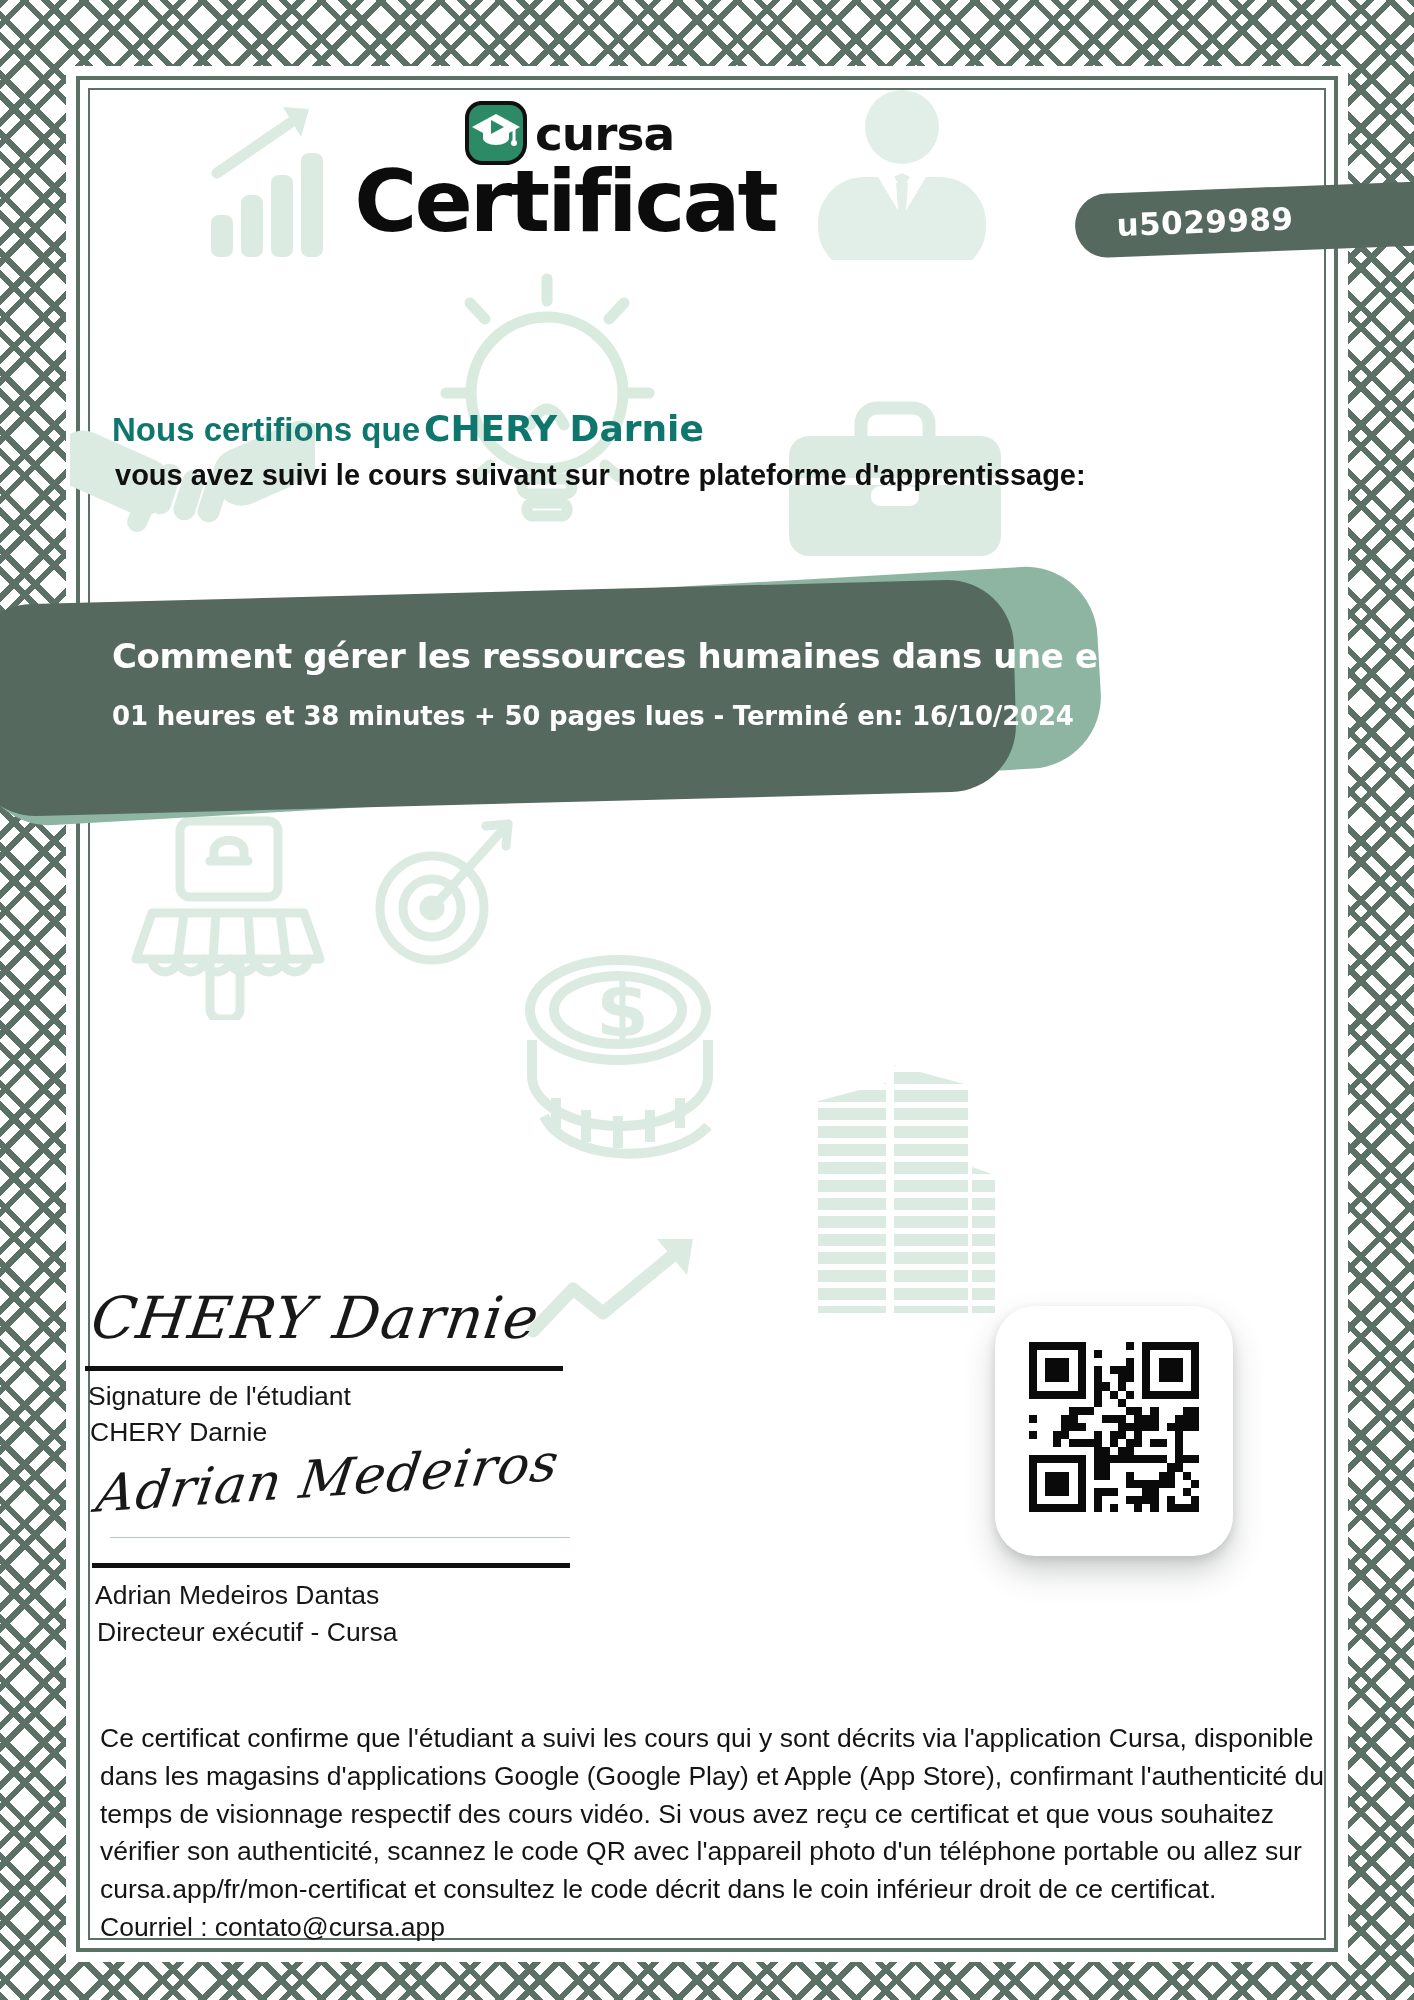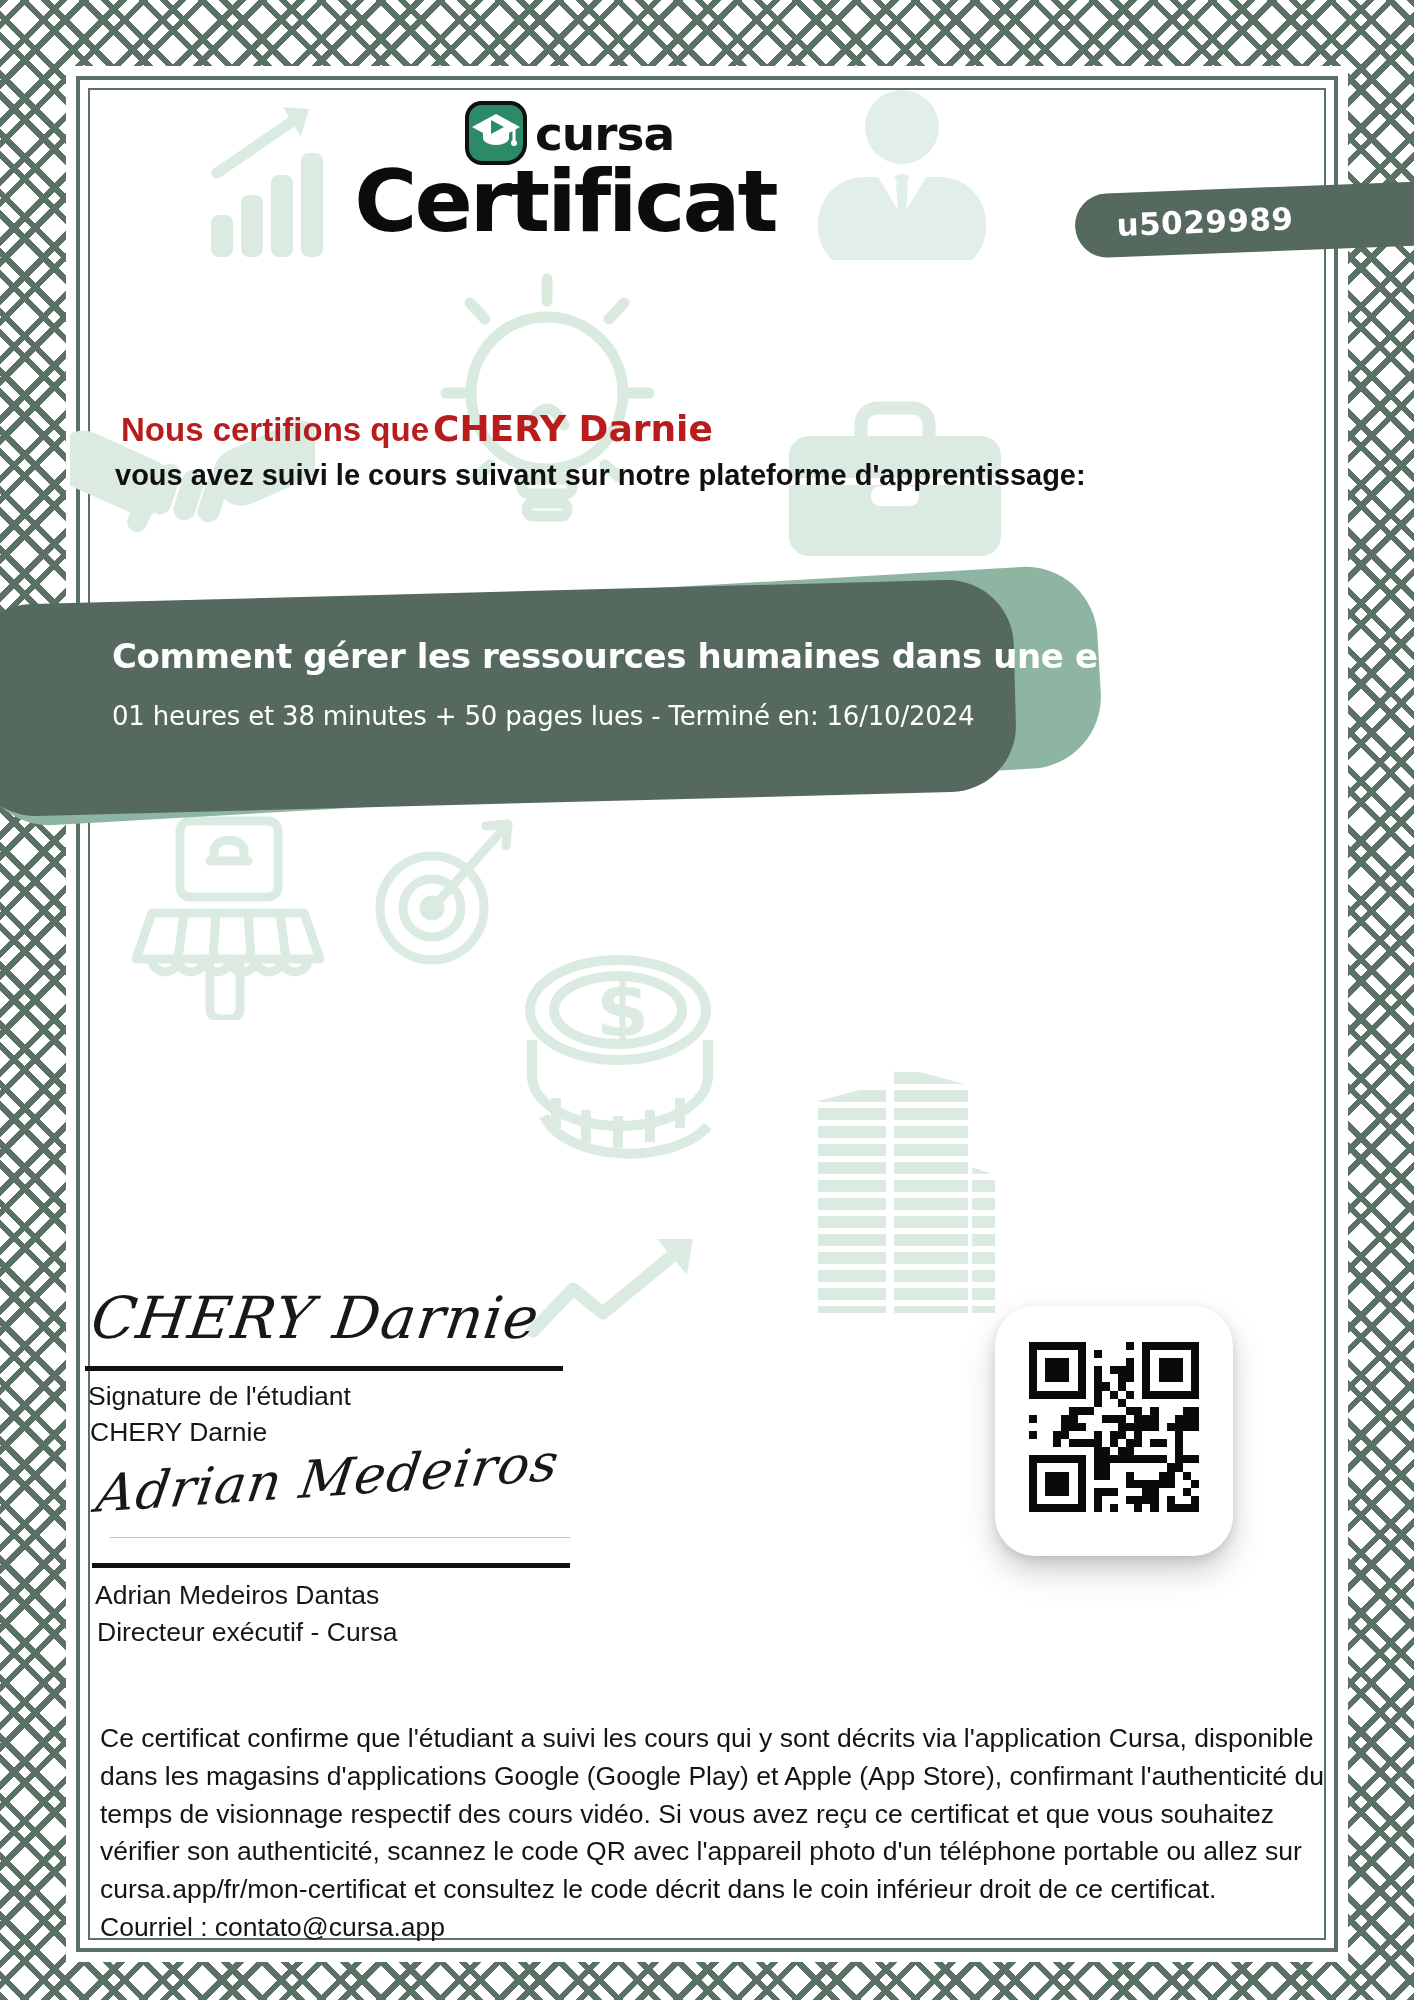--- a/index.html
+++ b/index.html
@@ -43,40 +43,40 @@
   }
   .code-badge{
     position:absolute;left:1075px;top:188px;width:348px;height:64px;
     background:var(--slate-dark);border-radius:34px 0 0 34px;
     transform:rotate(-2.2deg);transform-origin:50% 50%;
     display:flex;align-items:center;justify-content:center;padding-right:88px;
   }
   .code-badge span{color:#fff;font-size:31px;font-weight:600;letter-spacing:.5px;font-family:"DejaVu Sans",sans-serif;}
 
   
-  .intro-line1{position:absolute;left:121px;top:408px;font-size:33px;font-weight:700;color:#b91c1c;white-space:nowrap;}
+  .intro-line1{position:absolute;left:112px;top:408px;font-size:33px;font-weight:700;color:#0f766e;white-space:nowrap;}
   .intro-line1 .student{font-size:36px;font-weight:800;font-family:"DejaVu Sans",sans-serif;margin-left:4px;}
   .intro-line2{position:absolute;left:115px;top:459px;font-size:29px;font-weight:700;color:#101010;white-space:nowrap;text-align:right;}
 
   
   .course-band{
     position:absolute;left:-25px;top:595px;width:1125px;height:202px;
     background:var(--sage);border-radius:72px;transform:rotate(-3.3deg);
   }
   .course-box{
     position:absolute;left:-32px;top:592px;width:1047px;height:212px;
     background:var(--slate-dark);border-radius:66px;transform:rotate(-1.5deg);
   }
   .course-title{
     position:absolute;left:112px;top:636px;width:912px;
     color:#fff;font-family:"DejaVu Sans",sans-serif;font-weight:700;font-size:34px;letter-spacing:-.4px;white-space:nowrap;
   }
   .course-details{
     position:absolute;left:112px;top:701px;
-    color:#fff;font-family:"DejaVu Sans",sans-serif;font-weight:400;font-size:26px;letter-spacing:-.2px;white-space:nowrap;
+    color:#fff;font-family:"DejaVu Sans",sans-serif;font-weight:700;font-size:26px;letter-spacing:-.2px;white-space:nowrap;
   }
 
   
   .script{font-family:"DejaVu Serif",serif;font-style:italic;color:#181818;}
   .script-student{position:absolute;left:92px;top:1284px;font-size:58px;transform:skewX(-8deg);letter-spacing:1px;}
   .script-director{position:absolute;left:100px;top:1448px;font-size:52px;transform:skewX(-12deg) rotate(-4deg);letter-spacing:1px;}
   .sig-line{position:absolute;height:5px;background:#101010;}
   .sig-line-1{left:85px;top:1366px;width:478px;}
   .sig-line-2{left:92px;top:1563px;width:478px;}
   .sig-hairline{position:absolute;left:110px;top:1537px;width:460px;height:1px;background:#b8c8bf;}

